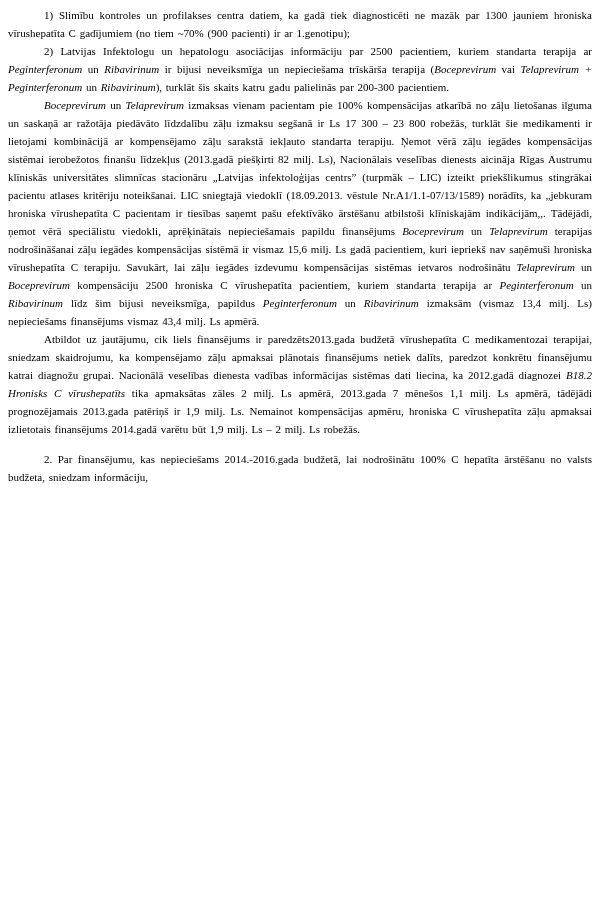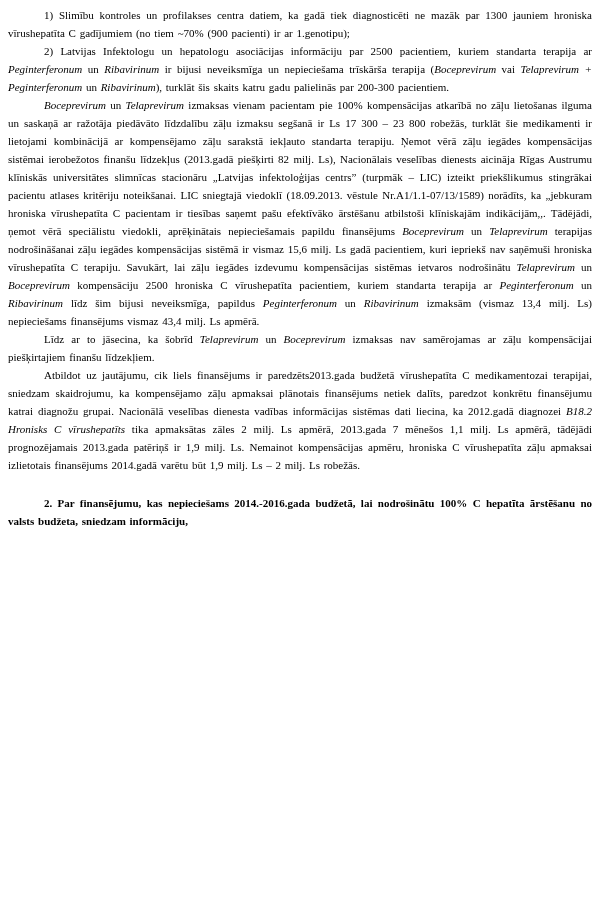--- a/index.html
+++ b/index.html
@@ -24,33 +24,31 @@
   }
   .para {
     margin: 0;
     font-size: 11px;
     line-height: 18px;
     text-align: justify;
     text-indent: 36px;
     word-spacing: 1px;
   }
   .para.spaced {
-    margin-top: 20px;
-    font-weight: bold;
+    margin-top: 12px;
   }
   .italic {
     font-style: italic;
     font-family: Liberation Serif, serif;
   }
 </style>
 </head>
 <body>
 
 <div class="page">
   <div id="doc-body">
       <p class="para"><span class="">1) Slimību kontroles un profilakses centra datiem, ka gadā tiek diagnosticēti ne mazāk par 1300 jauniem hroniska vīrushepatīta C gadījumiem (no tiem ~70% (900 pacienti) ir ar 1.genotipu);</span></p>
       <p class="para"><span class="">2) Latvijas Infektologu un hepatologu asociācijas informāciju par 2500 pacientiem, kuriem standarta terapija ar </span><span class="italic">Peginterferonum</span><span class=""> un </span><span class="italic">Ribavirinum</span><span class=""> ir bijusi neveiksmīga un nepieciešama trīskārša terapija (</span><span class="italic">Boceprevirum</span><span class=""> vai </span><span class="italic">Telaprevirum + Peginterferonum</span><span class=""> un </span><span class="italic">Ribavirinum</span><span class="">), turklāt šis skaits katru gadu palielinās par 200-300 pacientiem.</span></p>
       <p class="para"><span class="italic">Boceprevirum</span><span class=""> un </span><span class="italic">Telaprevirum</span><span class=""> izmaksas vienam pacientam pie 100% kompensācijas atkarībā no zāļu lietošanas ilguma un saskaņā ar ražotāja piedāvāto līdzdalību zāļu izmaksu segšanā ir Ls 17 300 – 23 800 robežās, turklāt šie medikamenti ir lietojami kombinācijā ar kompensējamo zāļu sarakstā iekļauto standarta terapiju. Ņemot vērā zāļu iegādes kompensācijas sistēmai ierobežotos finanšu līdzekļus (2013.gadā piešķirti 82 milj. Ls), Nacionālais veselības dienests aicināja Rīgas Austrumu klīniskās universitātes slimnīcas stacionāru „Latvijas infektoloģijas centrs” (turpmāk – LIC) izteikt priekšlikumus stingrākai pacientu atlases kritēriju noteikšanai. LIC sniegtajā viedoklī (18.09.2013. vēstule Nr.A1/1.1-07/13/1589) norādīts, ka „jebkuram hroniska vīrushepatīta C pacientam ir tiesības saņemt pašu efektīvāko ārstēšanu atbilstoši klīniskajām indikācijām,,. Tādējādi, ņemot vērā speciālistu viedokli, aprēķinātais nepieciešamais papildu finansējums </span><span class="italic">Boceprevirum</span><span class=""> un </span><span class="italic">Telaprevirum</span><span class=""> terapijas nodrošināšanai zāļu iegādes kompensācijas sistēmā ir vismaz 15,6 milj. Ls gadā pacientiem, kuri iepriekš nav saņēmuši hroniska vīrushepatīta C terapiju. Savukārt, lai zāļu iegādes izdevumu kompensācijas sistēmas ietvaros nodrošinātu </span><span class="italic">Telaprevirum</span><span class=""> un </span><span class="italic">Boceprevirum</span><span class=""> kompensāciju 2500 hroniska C vīrushepatīta pacientiem, kuriem standarta terapija ar </span><span class="italic">Peginterferonum</span><span class=""> un </span><span class="italic">Ribavirinum</span><span class=""> līdz šim bijusi neveiksmīga, papildus </span><span class="italic">Peginterferonum</span><span class=""> un </span><span class="italic">Ribavirinum</span><span class=""> izmaksām (vismaz 13,4 milj. Ls) nepieciešams finansējums vismaz 43,4 milj. Ls apmērā.</span></p>
-      <p class="para"><span class="">Līdz ar to jāsecina, ka šobrīd </span><span class="italic">Telaprevirum</span><span class=""> un </span><span class="italic">Boceprevirum</span><span class=""> izmaksas nav samērojamas ar zāļu kompensācijai piešķirtajiem finanšu līdzekļiem.</span></p>
       <p class="para"><span class="">Atbildot uz jautājumu, cik liels finansējums ir paredzēts2013.gada budžetā vīrushepatīta C medikamentozai terapijai, sniedzam skaidrojumu, ka kompensējamo zāļu apmaksai plānotais finansējums netiek dalīts, paredzot konkrētu finansējumu katrai diagnožu grupai. Nacionālā veselības dienesta vadības informācijas sistēmas dati liecina, ka 2012.gadā diagnozei </span><span class="italic">B18.2 Hronisks C vīrushepatīts</span><span class=""> tika apmaksātas zāles 2 milj. Ls apmērā, 2013.gada 7 mēnešos 1,1 milj. Ls apmērā, tādējādi prognozējamais 2013.gada patēriņš ir 1,9 milj. Ls. Nemainot kompensācijas apmēru, hroniska C vīrushepatīta zāļu apmaksai izlietotais finansējums 2014.gadā varētu būt 1,9 milj. Ls – 2 milj. Ls robežās.</span></p>
       <p class="para spaced"><span class="">2. Par finansējumu, kas nepieciešams 2014.-2016.gada budžetā, lai nodrošinātu 100% C hepatīta ārstēšanu no valsts budžeta, sniedzam informāciju,</span></p>
     </div>
 </div>
 
 </body></html>

